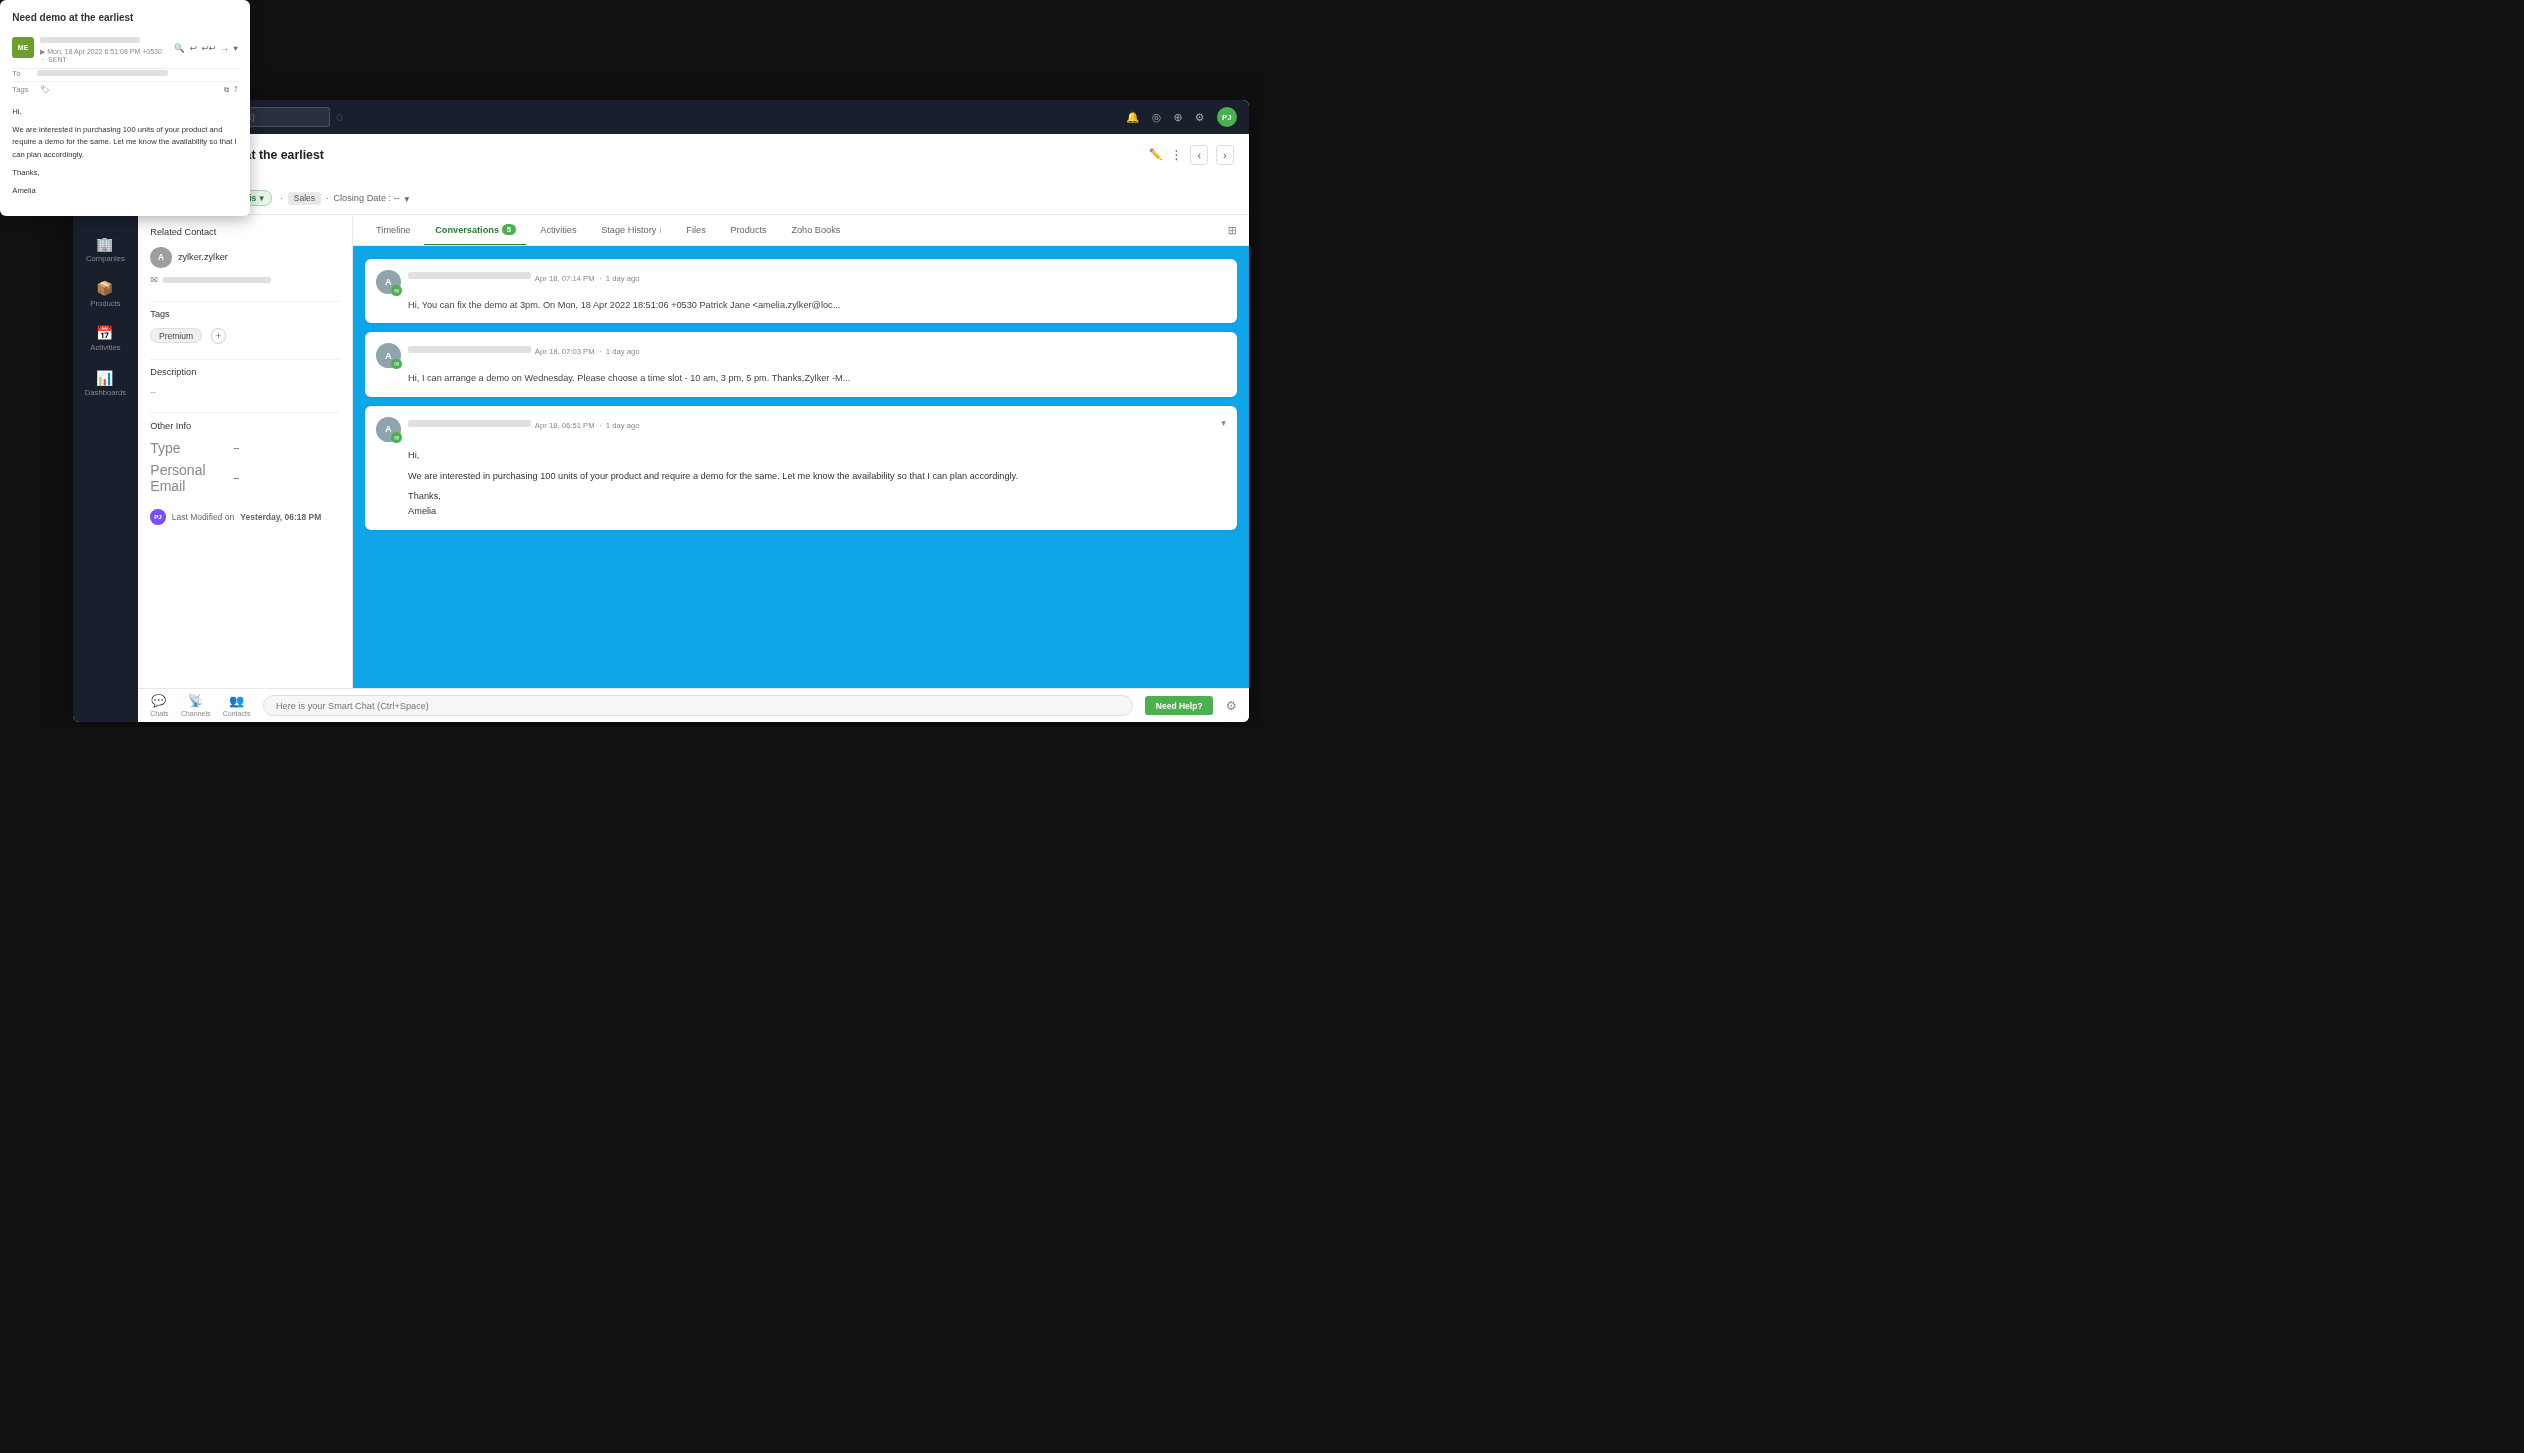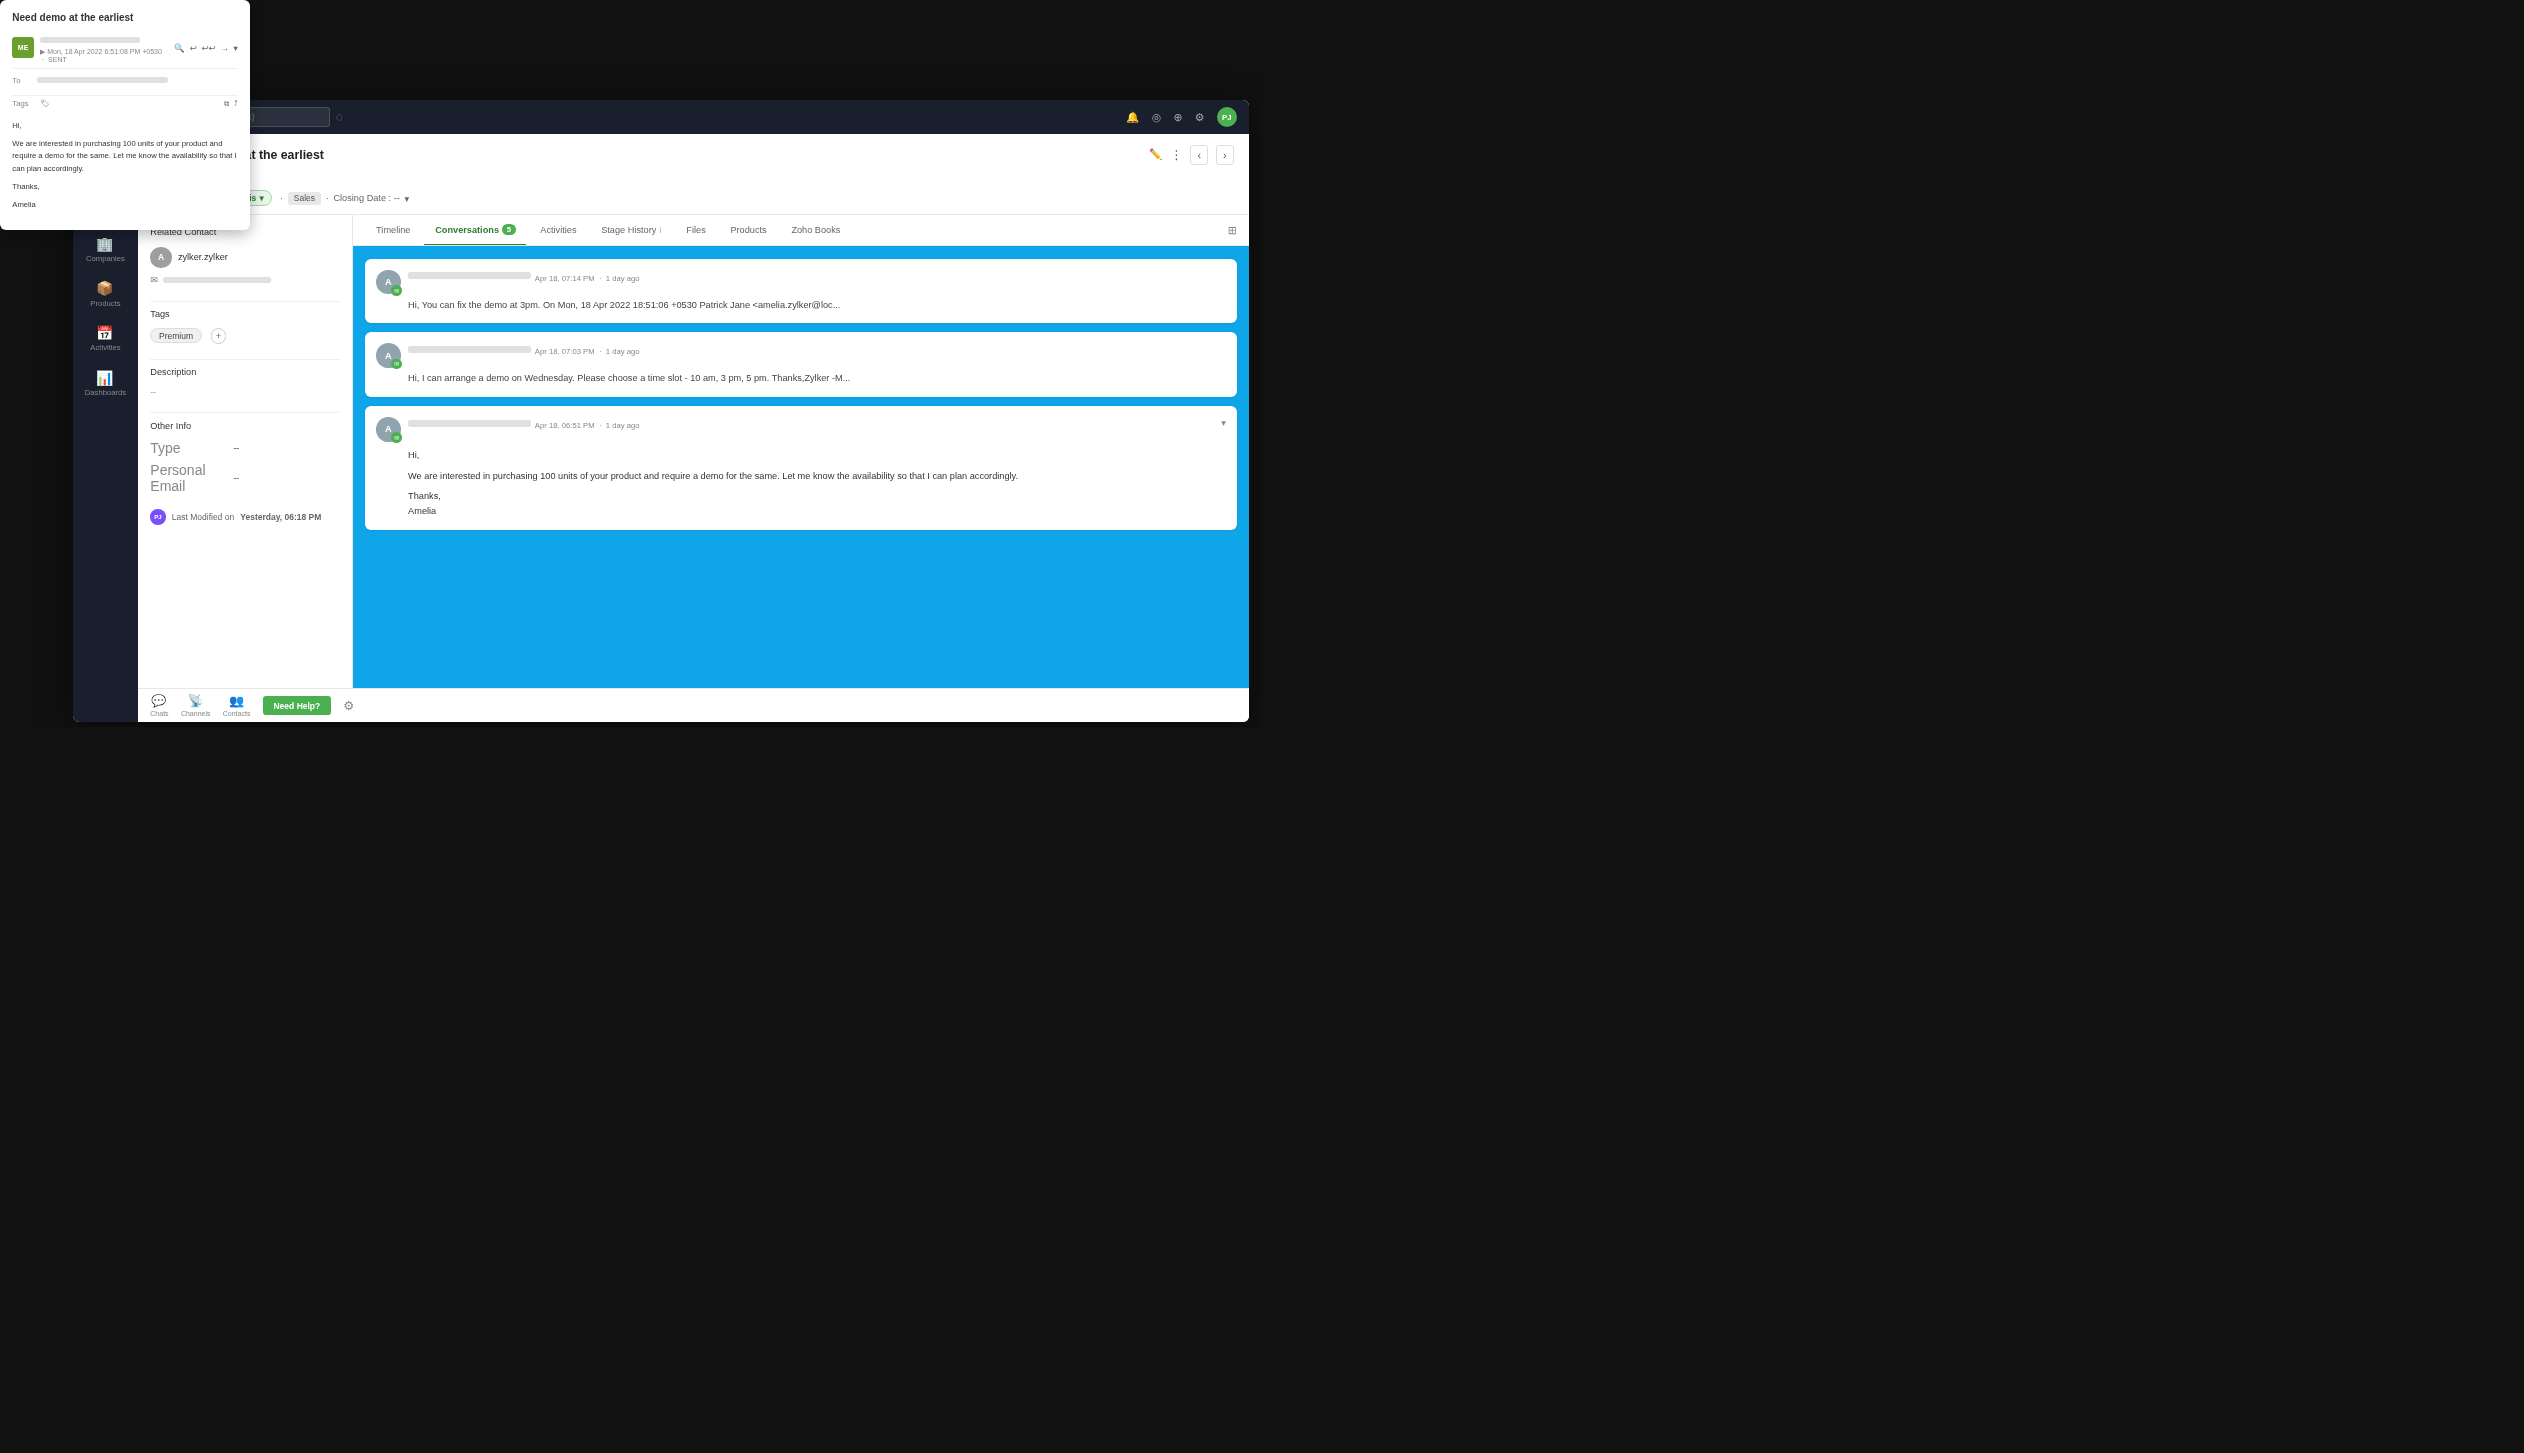--- a/index.html
+++ b/index.html
@@ -72,21 +72,21 @@
       color: #666;
       font-size: 8.5px;
     }
     .email-to-row {
       display: flex;
       align-items: center;
       gap: 4.6px;
       font-size: 7.7px;
       color: #666;
       margin: 3.1px 0;
-      padding: 7px 0;
+      padding: 0 0;
       border-top: 0.8px solid #f0f0f0;
     }
     .email-tags-row {
       display: flex;
       align-items: center;
       gap: 4.6px;
       font-size: 7.7px;
       color: #666;
       margin: 3.1px 0;
       padding: 3.1px 0;
@@ -891,19 +891,20 @@
           <span>Chats</span>
         </div>
         <div class="bottom-bar-icon">
           <span class="icon">📡</span>
           <span>Channels</span>
         </div>
         <div class="bottom-bar-icon">
           <span class="icon">👥</span>
           <span>Contacts</span>
         </div>
+        <input class="chat-input" type="text" placeholder="Here is your Smart Chat (Ctrl+Space)" style="">
         <button class="need-help-btn">Need Help?</button>
         <span style="color:#888;font-size:12.3px;cursor:pointer;">⚙</span>
       </div>
     </div>
   </div>
 </div>
 
 
 </body></html>

